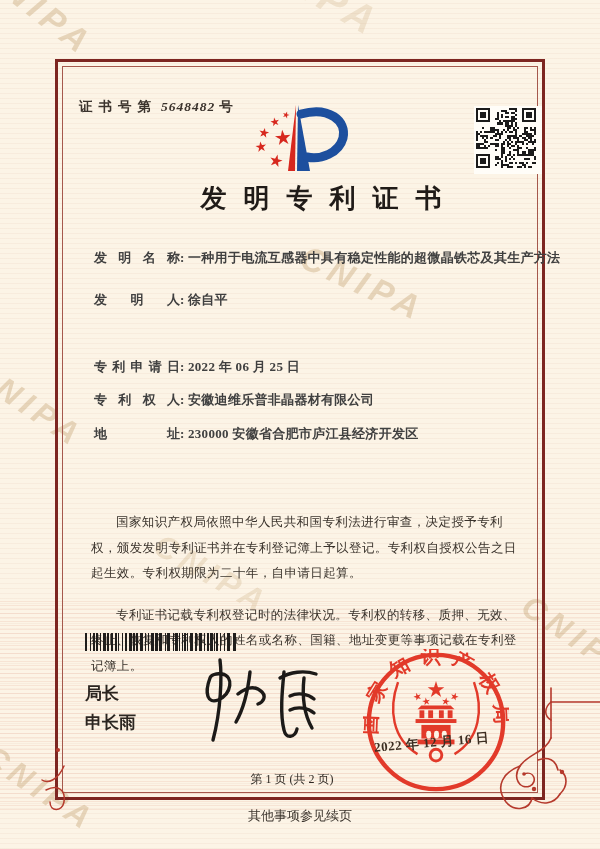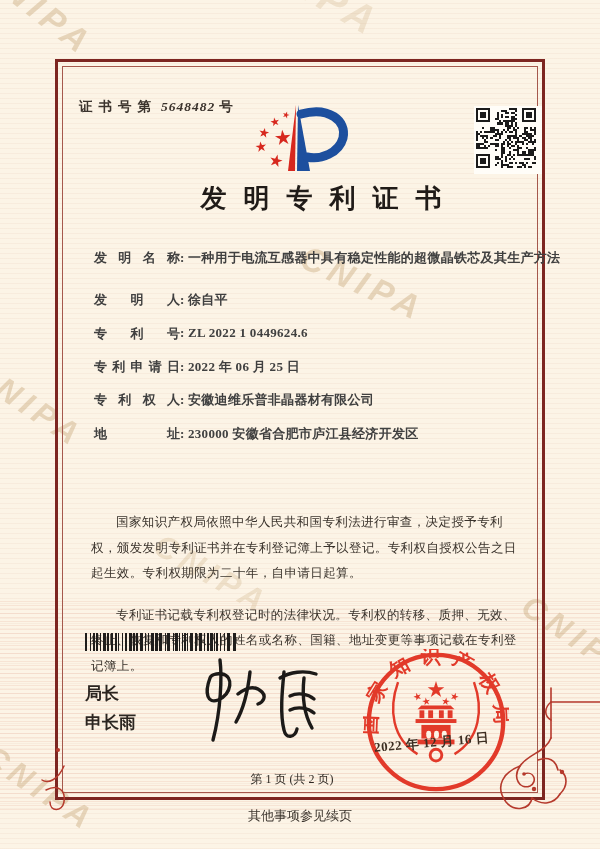--- a/index.html
+++ b/index.html
@@ -373,23 +373,20 @@
   </div>
 
   <div class="title">发明专利证书</div>
 
   <div class="fieldrow" style="top:249px;">
     <span class="flabel">发明名称</span><span class="fcolon">:</span><span class="fvalue">一种用于电流互感器中具有稳定性能的超微晶铁芯及其生产方法</span>
   </div>
   <div class="fieldrow" style="top:291px;">
     <span class="flabel">发明人</span><span class="fcolon">:</span><span class="fvalue">徐自平</span>
   </div>
-  <div class="fieldrow" style="top:325px;">
-    <span class="flabel">专利号</span><span class="fcolon">:</span><span class="fvalue">ZL 2022 1 0449624.6</span>
-  </div>
   <div class="fieldrow" style="top:358px;">
     <span class="flabel">专利申请日</span><span class="fcolon">:</span><span class="fvalue">2022 年 06 月 25 日</span>
   </div>
   <div class="fieldrow" style="top:391px;">
     <span class="flabel">专利权人</span><span class="fcolon">:</span><span class="fvalue">安徽迪维乐普非晶器材有限公司</span>
   </div>
   <div class="fieldrow" style="top:425px;">
     <span class="flabel">地址</span><span class="fcolon">:</span><span class="fvalue">230000 安徽省合肥市庐江县经济开发区</span>
   </div>
 

